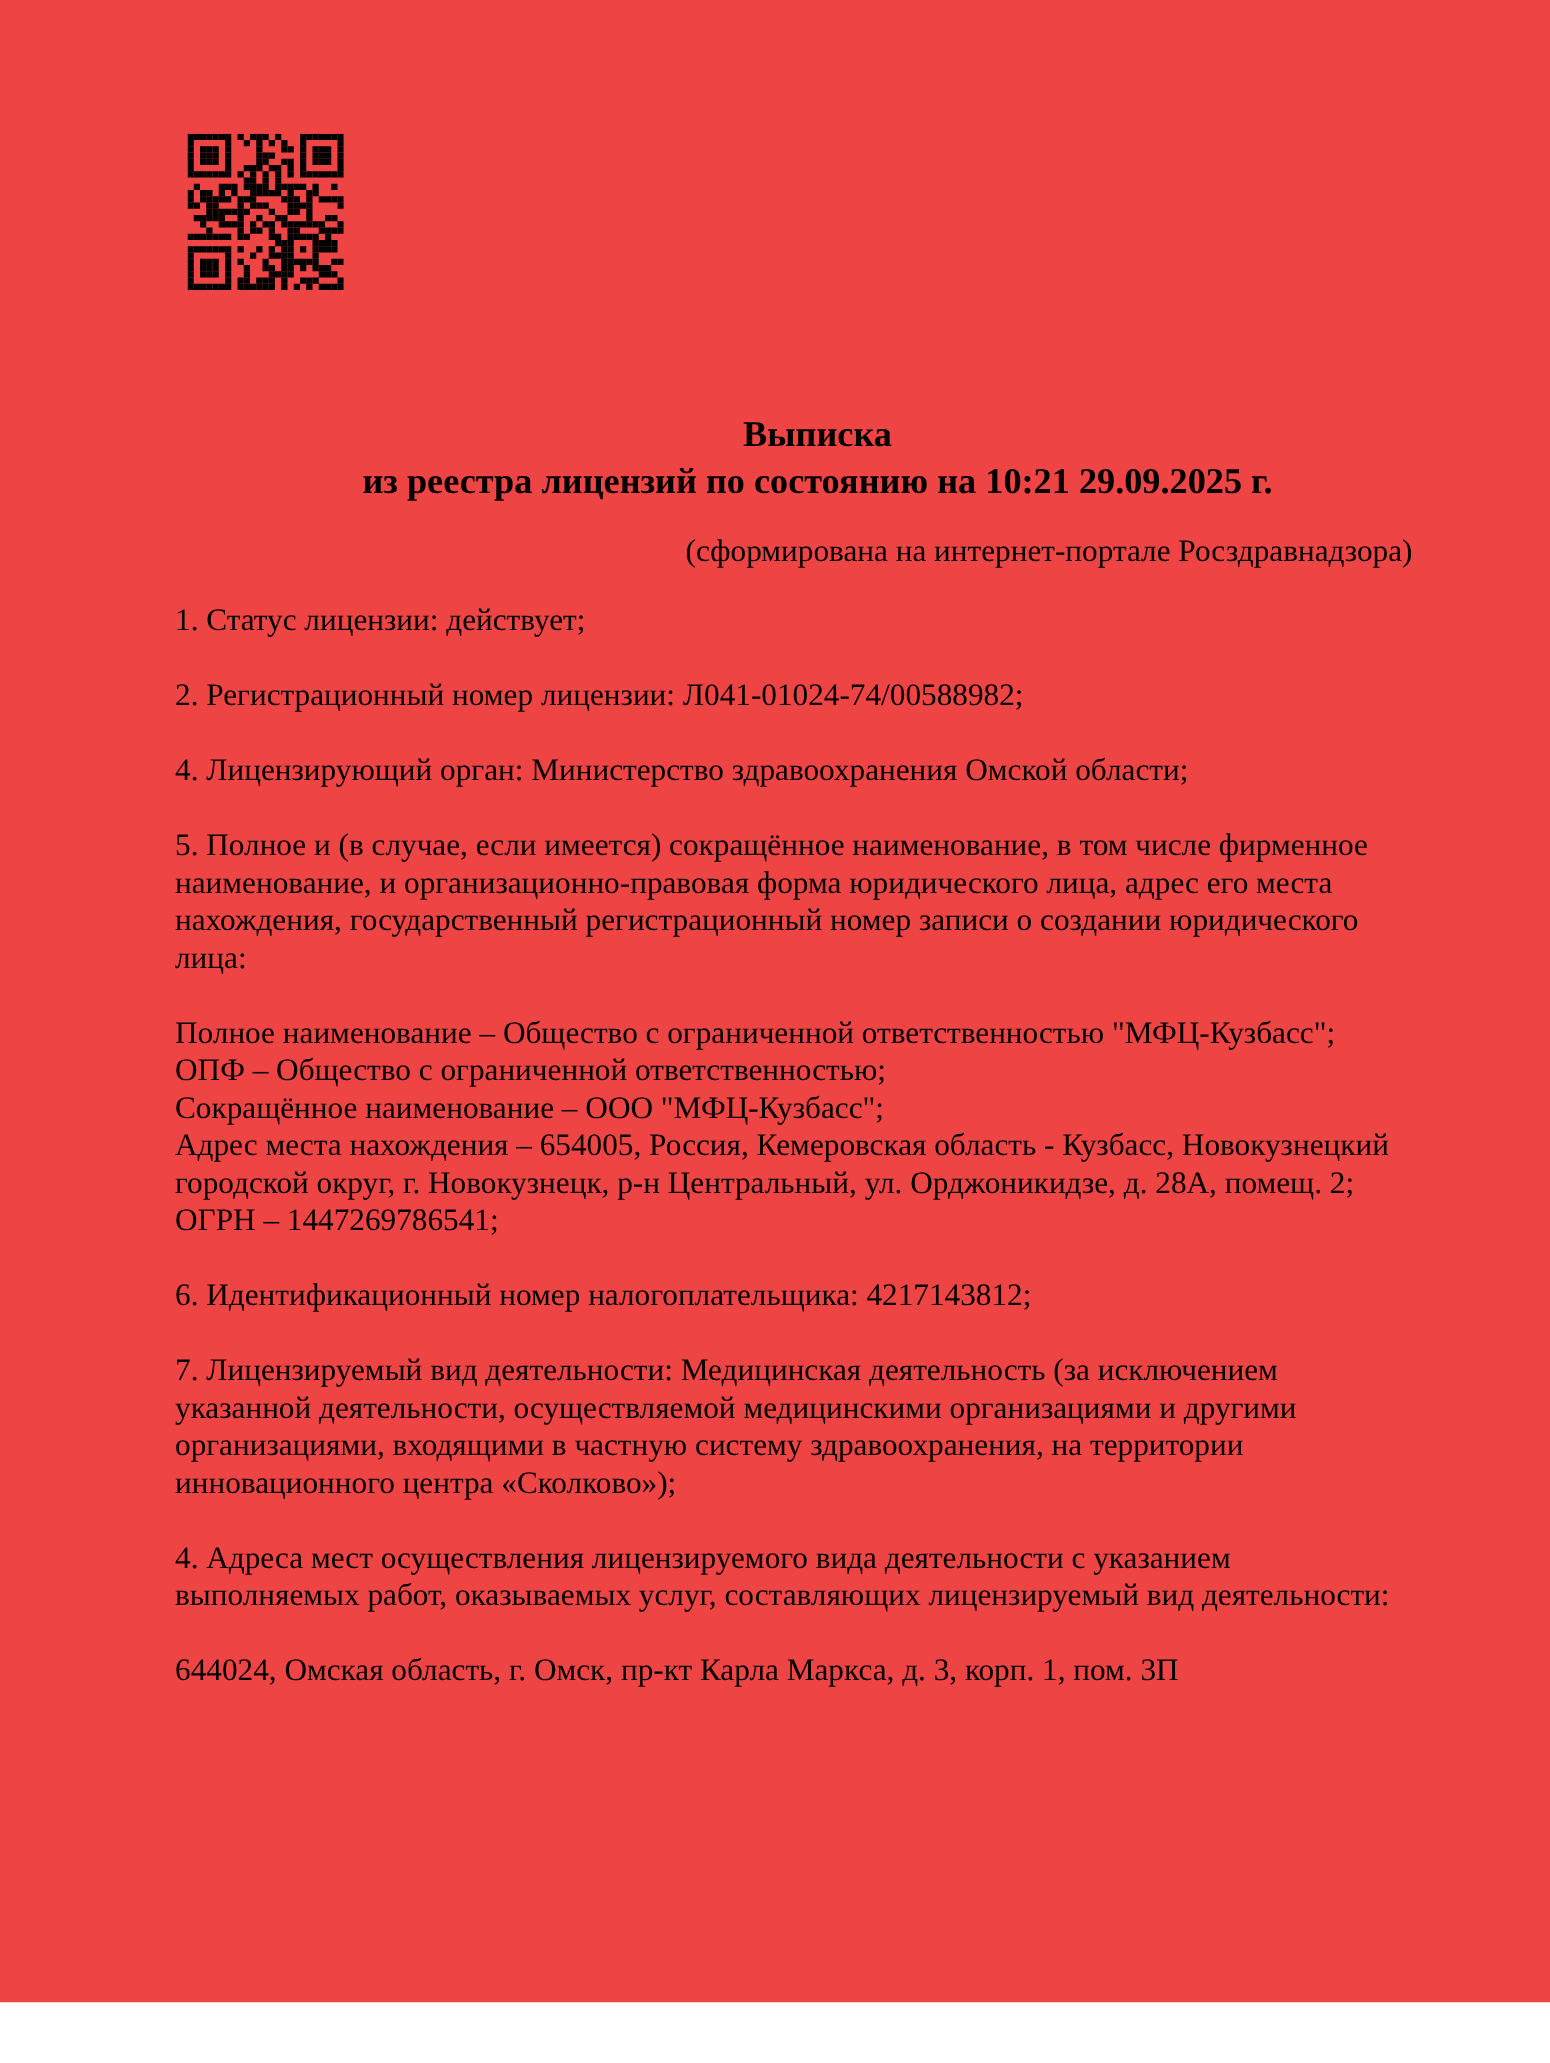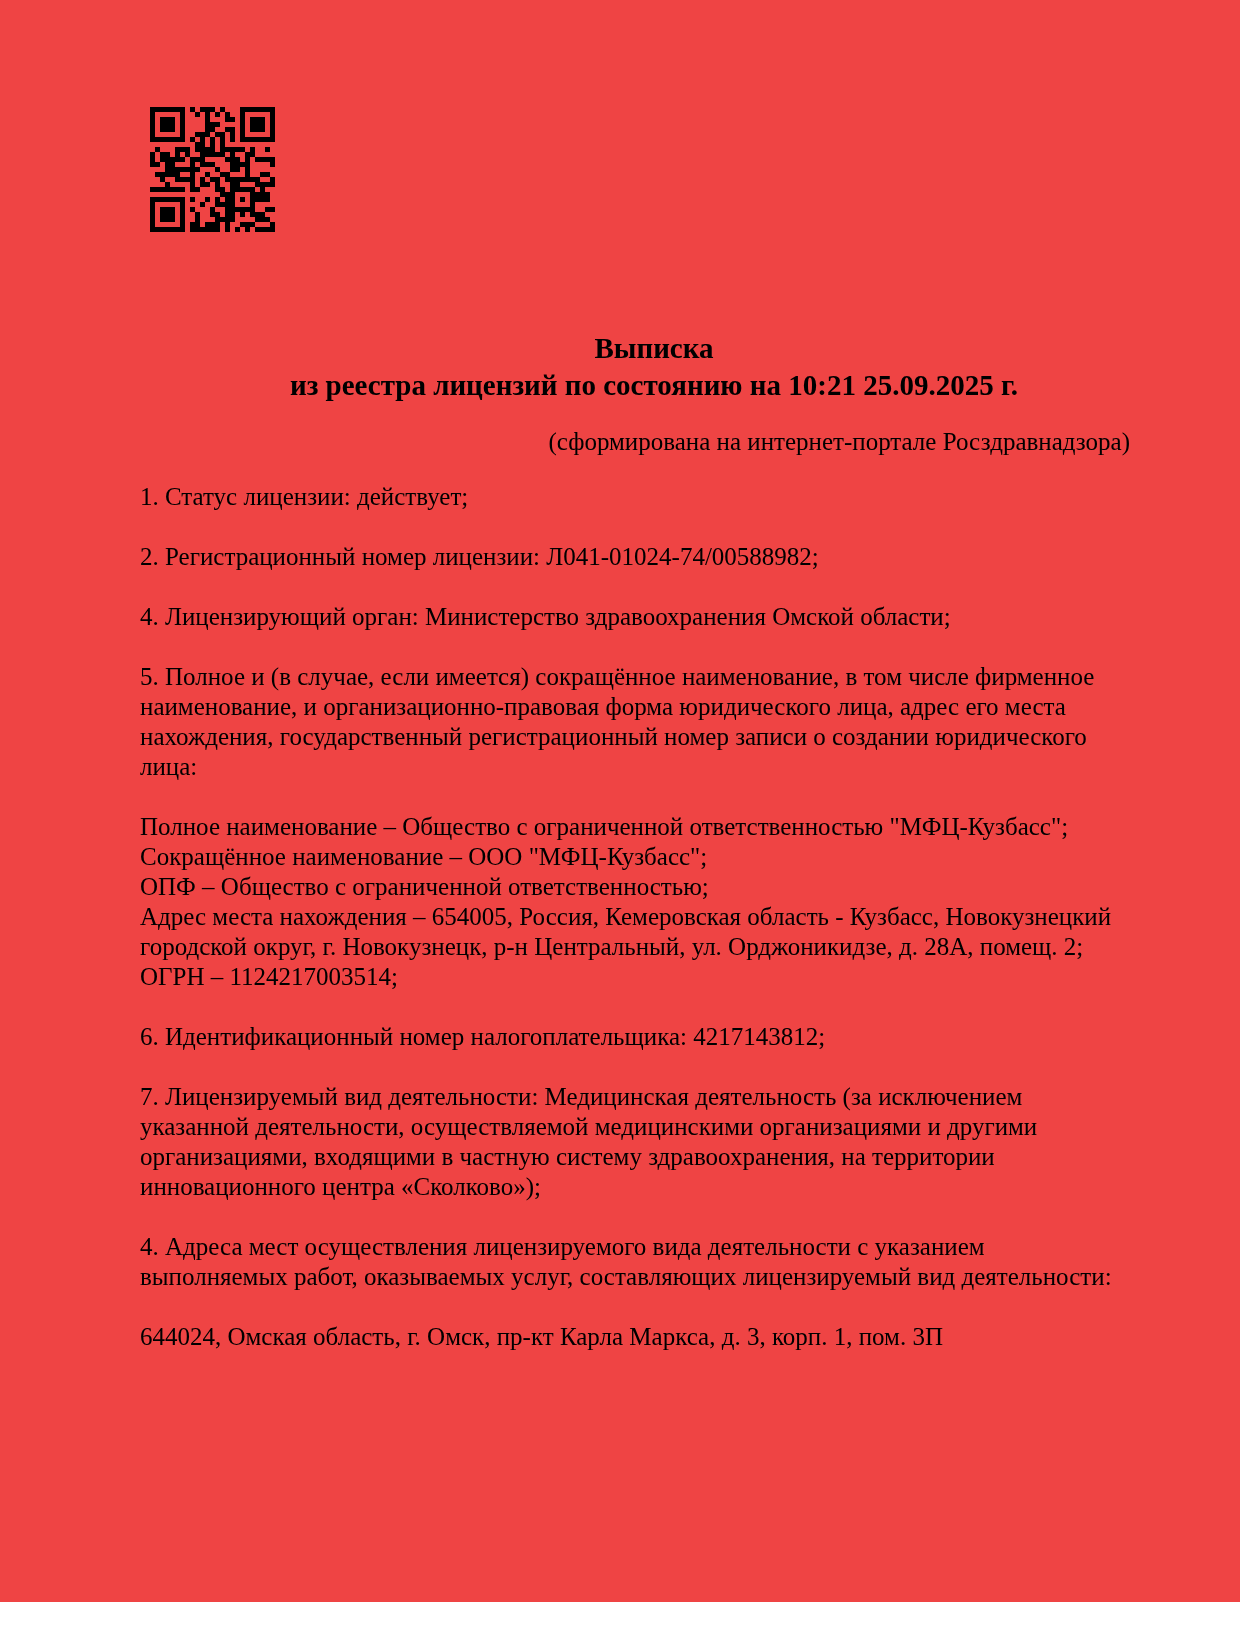--- a/index.html
+++ b/index.html
@@ -383,37 +383,37 @@
         <rect x="85" y="120" width="5" height="5"></rect>
         <rect x="95" y="120" width="5" height="5"></rect>
         <rect x="105" y="120" width="5" height="5"></rect>
         <rect x="110" y="120" width="5" height="5"></rect>
         <rect x="115" y="120" width="5" height="5"></rect>
         <rect x="120" y="120" width="5" height="5"></rect>
       </svg>
 
     <div class="title-block">
       <div>Выписка</div>
-      <div>из реестра лицензий по состоянию на 10:21 25.09.2025 г.</div>
+      <div>из реестра лицензий по состоянию на 10:21 29.09.2025 г.</div>
     </div>
 
     <div class="gen-note">(сформирована на интернет-портале Росздравнадзора)</div>
 
     <div class="body-text">
       <p class="para">1. Статус лицензии: действует;</p>
       <p class="para">2. Регистрационный номер лицензии: Л041-01024-74/00588982;</p>
       <p class="para">4. Лицензирующий орган: Министерство здравоохранения Омской области;</p>
       <p class="para">5. Полное и (в случае, если имеется) сокращённое наименование, в том числе фирменное наименование, и организационно-правовая форма юридического лица, адрес его места нахождения, государственный регистрационный номер записи о создании юридического лица:</p>
 
       <div class="org-block">
         <div>Полное наименование – Общество с ограниченной ответственностью "МФЦ-Кузбасс";</div>
+        <div>ОПФ – Общество с ограниченной ответственностью;</div>
         <div>Сокращённое наименование – ООО "МФЦ-Кузбасс";</div>
-        <div>ОПФ – Общество с ограниченной ответственностью;</div>
         <div>Адрес места нахождения – 654005, Россия, Кемеровская область - Кузбасс, Новокузнецкий городской округ, г. Новокузнецк, р-н Центральный, ул. Орджоникидзе, д. 28А, помещ. 2;</div>
-        <div>ОГРН – 1124217003514;</div>
+        <div>ОГРН – 1447269786541;</div>
       </div>
 
       <p class="para">6. Идентификационный номер налогоплательщика: 4217143812;</p>
       <p class="para">7. Лицензируемый вид деятельности: Медицинская деятельность (за исключением указанной деятельности, осуществляемой медицинскими организациями и другими организациями, входящими в частную систему здравоохранения, на территории инновационного центра «Сколково»);</p>
       <p class="para">4. Адреса мест осуществления лицензируемого вида деятельности с указанием выполняемых работ, оказываемых услуг, составляющих лицензируемый вид деятельности:</p>
       <p class="para">644024, Омская область, г. Омск, пр-кт Карла Маркса, д. 3, корп. 1, пом. 3П</p>
     </div>
 
   </div>
 </div>

